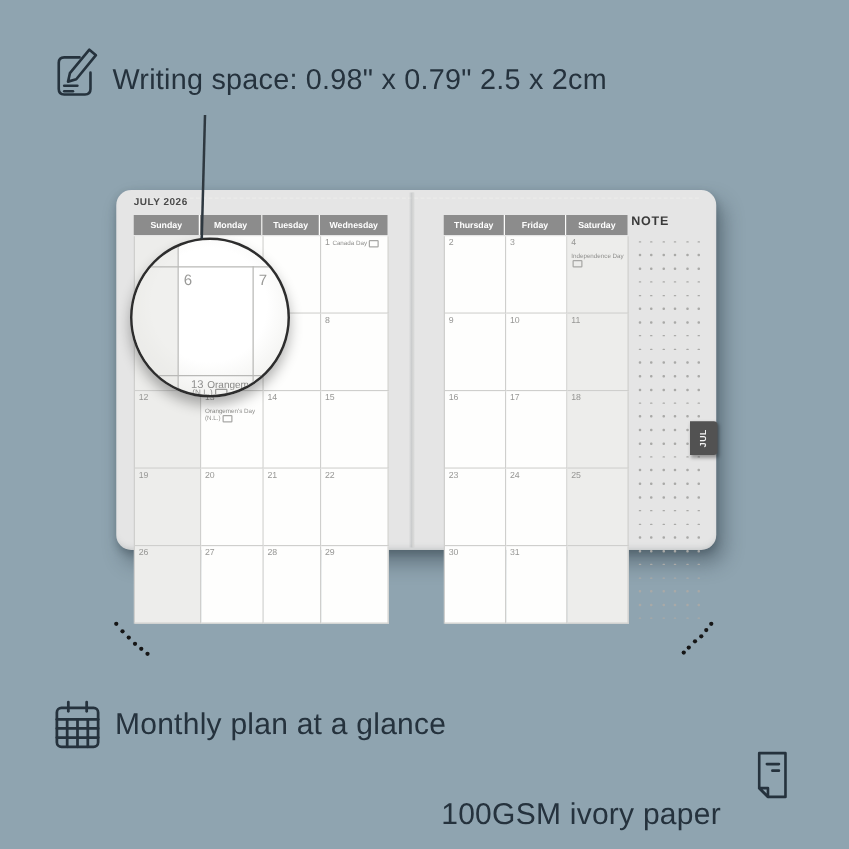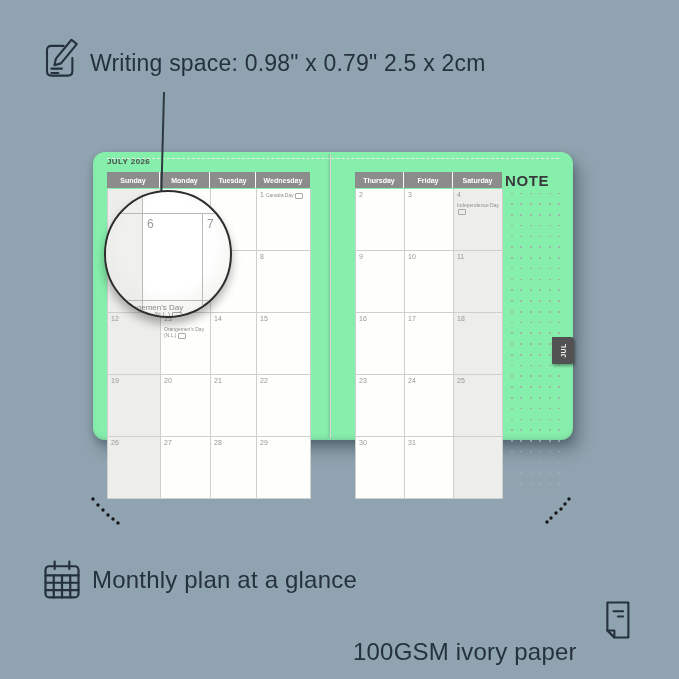--- a/index.html
+++ b/index.html
@@ -17,32 +17,32 @@
   #icon-pencil{left:40px;top:35px;}
   #icon-calendar{left:40px;top:557px;}
   #icon-paper{left:596px;top:597px;}
   .callout-line{
     position:absolute;left:163px;top:92px;width:2px;height:99px;
     background:#2e3840;transform:rotate(1.5deg);transform-origin:top center;z-index:6;
   }
   
   .book{
     position:absolute;left:93px;top:152px;width:480px;height:288px;
-    background:#86efac;border-radius:12px;z-index:1;
+    background:#e5e5e5;border-radius:12px;z-index:1;
     box-shadow:6px 10px 16px rgba(32,46,56,.40), 0 3px 6px rgba(32,46,56,.25),
                inset 0 -4px 6px -4px rgba(90,100,105,.35);
   }
   .page-edge-line{position:absolute;top:6px;left:14px;right:14px;border-top:1px dashed #ececea;}
   .gutter{
     position:absolute;left:234px;top:2px;bottom:2px;width:5px;
     background:linear-gradient(to right, rgba(0,0,0,0) 0%, rgba(110,118,122,.25) 50%, rgba(0,0,0,0) 100%);
   }
   .gutter-line{position:absolute;left:237px;top:2px;bottom:2px;width:1px;background:#d8d8d6;}
   .month-title{position:absolute;left:14px;top:5px;font-size:8px;font-weight:bold;color:#4a4a4a;letter-spacing:.4px;}
-  .note-label{position:absolute;left:412px;top:20px;font-size:15px;font-weight:bold;color:#3a3a3a;letter-spacing:.6px;}
+  .note-label{position:absolute;left:412px;top:20px;font-size:10px;font-weight:bold;color:#3a3a3a;letter-spacing:.6px;}
   
   .cal{position:absolute;top:20px;}
   #cal-left{left:14px;width:203px;}
   #cal-right{left:262px;width:147px;}
   .cal-head{display:grid;height:16px;}
   #cal-left .cal-head, #cal-left .cal-body{grid-template-columns:53px 50px 46px 54px;}
   #cal-right .cal-head, #cal-right .cal-body{grid-template-columns:49px 49px 49px;}
   .cal-head-cell{
     background:#8c8c8c;color:#ffffff;font-size:7px;font-weight:bold;
     display:flex;align-items:center;justify-content:center;border-right:1px solid #fbfbfa;
@@ -84,21 +84,21 @@
     box-shadow:0 6px 10px rgba(0,0,0,.30);
   }
   .mag-shade{position:absolute;left:0;top:0;width:36px;height:124px;background:rgba(228,228,224,.55);}
   .mag-hline1{position:absolute;left:0;right:0;top:21px;height:1px;background:#b9b9b7;}
   .mag-hline2{position:absolute;left:14px;right:0;top:108px;height:1px;background:#b9b9b7;}
   .mag-vline1{position:absolute;left:36px;top:0;bottom:0;width:1px;background:#b9b9b7;}
   .mag-vline2{position:absolute;left:96px;top:21px;bottom:0;width:1px;background:#b9b9b7;}
   .mag-day{position:absolute;font-size:12px;color:#9a9a98;}
   .mag-day-a{left:41px;top:25px;}
   .mag-day-b{left:101px;top:25px;}
-  .mag-event-line1{position:absolute;left:0;right:0;top:110px;text-align:left;font-size:8px;color:#8a8a88;}
+  .mag-event-line1{position:absolute;left:14px;right:0;top:110px;text-align:right;font-size:8px;color:#8a8a88;}
   .mag-event-line1 .mag-ev-day{font-size:9px;color:#919190;margin-right:3px;}
   .mag-event-line2{position:absolute;left:0;right:0;top:119px;text-align:center;font-size:6.5px;color:#8f8f8d;}
   .mag-flag{display:inline-block;width:8px;height:5px;border:1px solid #9c9c9a;border-radius:1px;margin-left:2px;vertical-align:middle;}
   
   .stitches{position:absolute;left:0;top:0;z-index:7;pointer-events:none;}
 </style>
 </head>
 <body>
 
 <svg id="icon-pencil" class="anno-icon" width="42" height="48" viewBox="0 0 48 52" fill="none" stroke="#25323d" stroke-width="2.4" stroke-linecap="round" stroke-linejoin="round">

